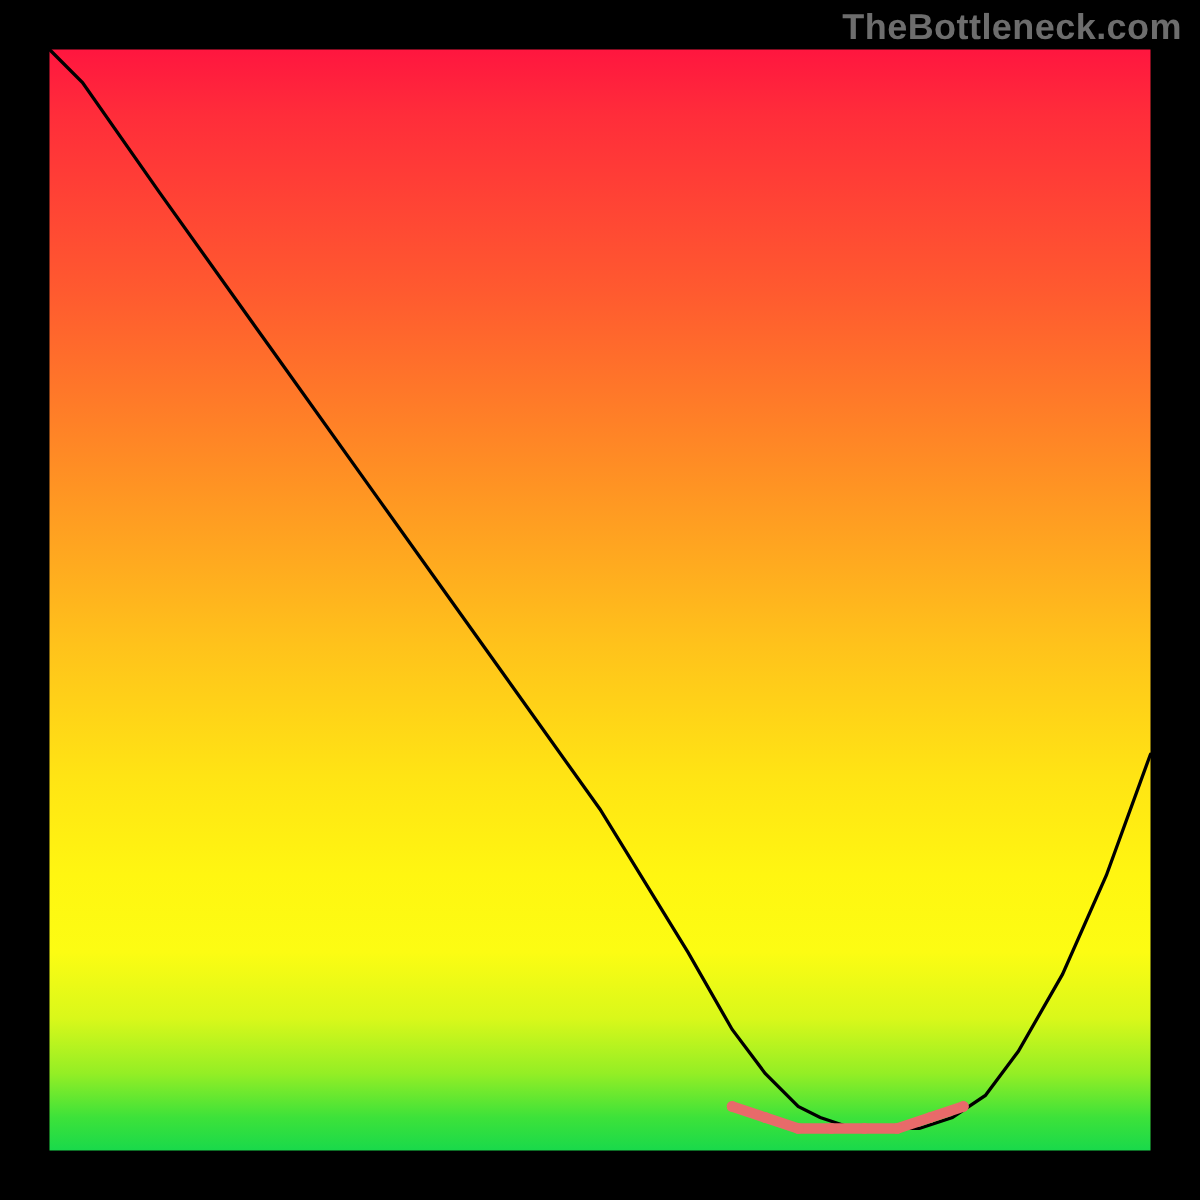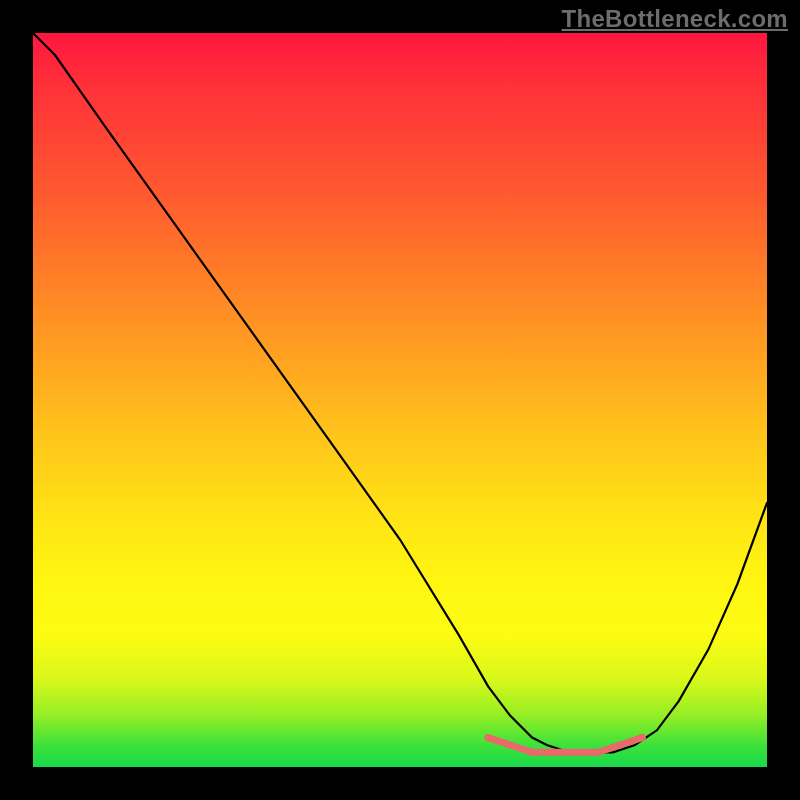--- a/index.html
+++ b/index.html
@@ -19,21 +19,20 @@
   }
   .watermark {
     position: absolute;
     top: 5px;
     right: 12px;
     color: #6d6d6d;
     font-size: 24px;
     font-weight: bold;
     letter-spacing: 0.3px;
     z-index: 10;
-    text-decoration: underline;
   }
   .plot-area {
     position: absolute;
     left: 33px;
     top: 33px;
     width: 734px;
     height: 734px;
     
     background: linear-gradient(to bottom,
       #ff163f 0%,

